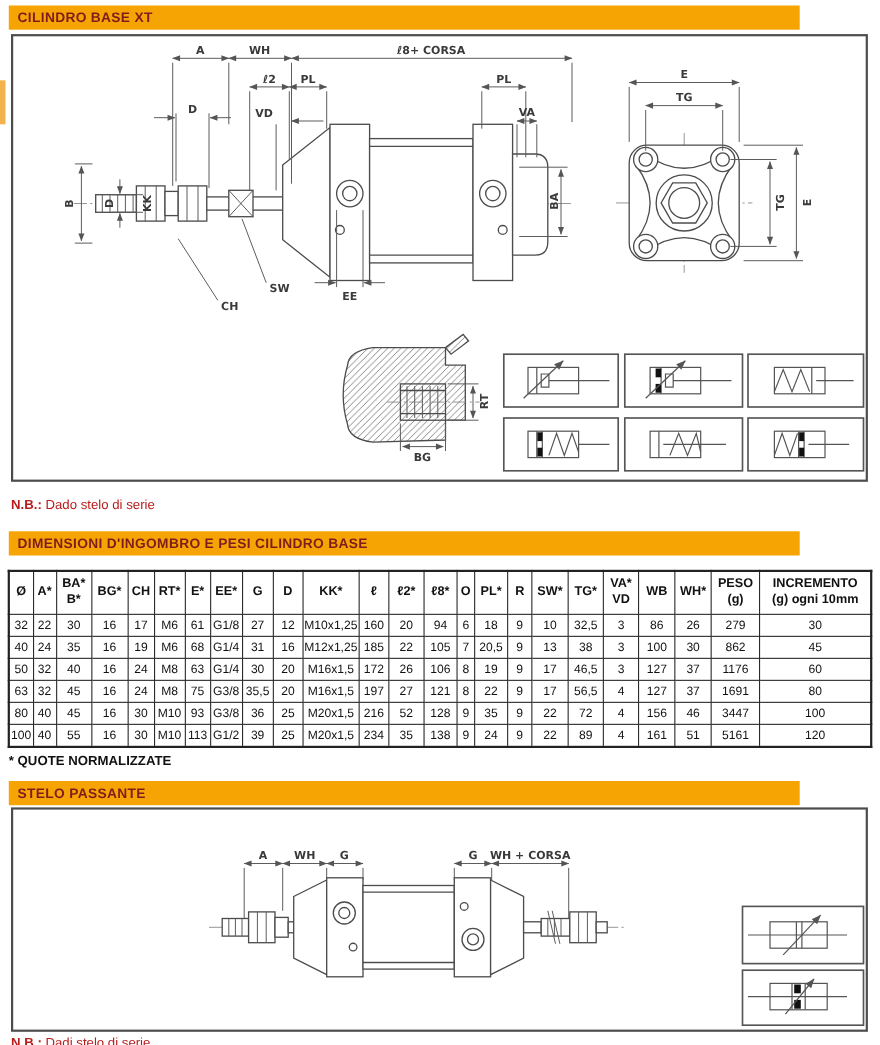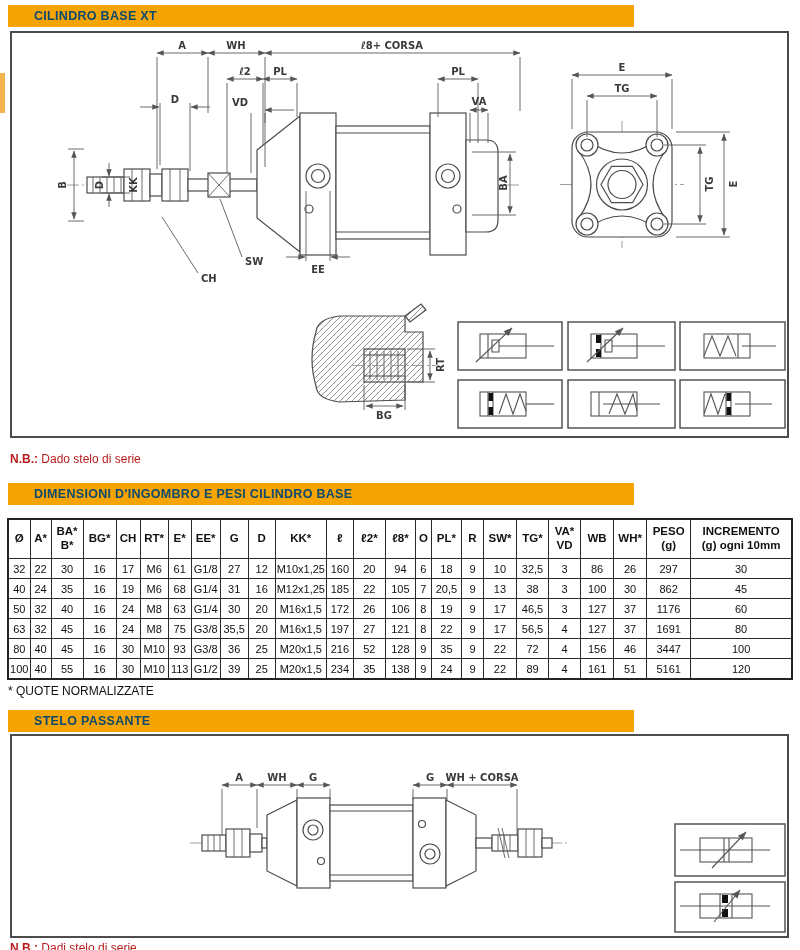--- a/index.html
+++ b/index.html
@@ -1,33 +1,33 @@
 <!DOCTYPE html>
 <html><head>
 <meta charset="utf-8">
 <style>
   html,body{margin:0;padding:0}
   body{width:800px;height:950px;overflow:hidden;background:#fff;position:relative;
        font-family:"Liberation Sans",sans-serif;color:#222}
-  .bar{position:absolute;left:8px;width:626px;height:22px;background:#F6A404;
-       color:#0c4a6e;font-weight:bold;font-size:12.5px;line-height:22px;
-       padding-left:26px;box-sizing:border-box;letter-spacing:.3px}
+  .bar{position:absolute;left:8px;width:719px;height:22px;background:#F6A404;
+       color:#7f1d1d;font-weight:bold;font-size:12.5px;line-height:22px;
+       padding-left:8px;box-sizing:border-box;letter-spacing:.3px}
   #bar1{top:5px}
   #bar2{top:483px}
   #bar3{top:710px}
   #tab{position:absolute;left:0;top:73px;width:5px;height:40px;background:#F2B24C}
   .frame{position:absolute;left:10px;width:779px;border:2px solid #4c4c4c;
          background:#fff;box-sizing:border-box}
   #frame1{top:31px;height:407px}
   #frame2{top:734px;height:204px}
   .frame svg{display:block}
   .note{position:absolute;left:10px;font-size:12px;color:#b91c1c}
   #note1{top:452px}
   #note2{top:941px}
-  #footnote{position:absolute;left:8px;top:684px;font-weight:normal;font-size:12px;color:#111}
+  #footnote{position:absolute;left:8px;top:684px;font-weight:bold;font-size:12px;color:#111}
   table{position:absolute;left:7px;top:518px;border-collapse:collapse;table-layout:fixed;
         width:786px;font-size:11px;color:#111;border:2.5px solid #222}
   th,td{border:1.5px solid #2a2a2a;text-align:center;padding:0;overflow:hidden;vertical-align:middle}
   th{font-weight:bold;white-space:pre-line;font-size:11.5px;height:38px;line-height:1.2}
   td{height:19px}
   svg text{font:bold 10px "DejaVu Sans",sans-serif;fill:#3a3a3a}
   svg .cl{stroke:#888;stroke-width:.8;fill:none;stroke-dasharray:12 3 2 3}
   svg .ln{stroke:#4c4c4c;stroke-width:1.2;fill:none}
   svg .lnf{stroke:#4c4c4c;stroke-width:1.2;fill:#fff}
   svg .dim{stroke:#5a5a5a;stroke-width:.9;fill:none}
@@ -317,21 +317,21 @@
         <td>20</td>
         <td>94</td>
         <td>6</td>
         <td>18</td>
         <td>9</td>
         <td>10</td>
         <td>32,5</td>
         <td>3</td>
         <td>86</td>
         <td>26</td>
-        <td>297</td>
+        <td>279</td>
         <td>30</td>
       </tr>
       <tr>
         <td>40</td>
         <td>24</td>
         <td>35</td>
         <td>16</td>
         <td>19</td>
         <td>M6</td>
         <td>68</td>

